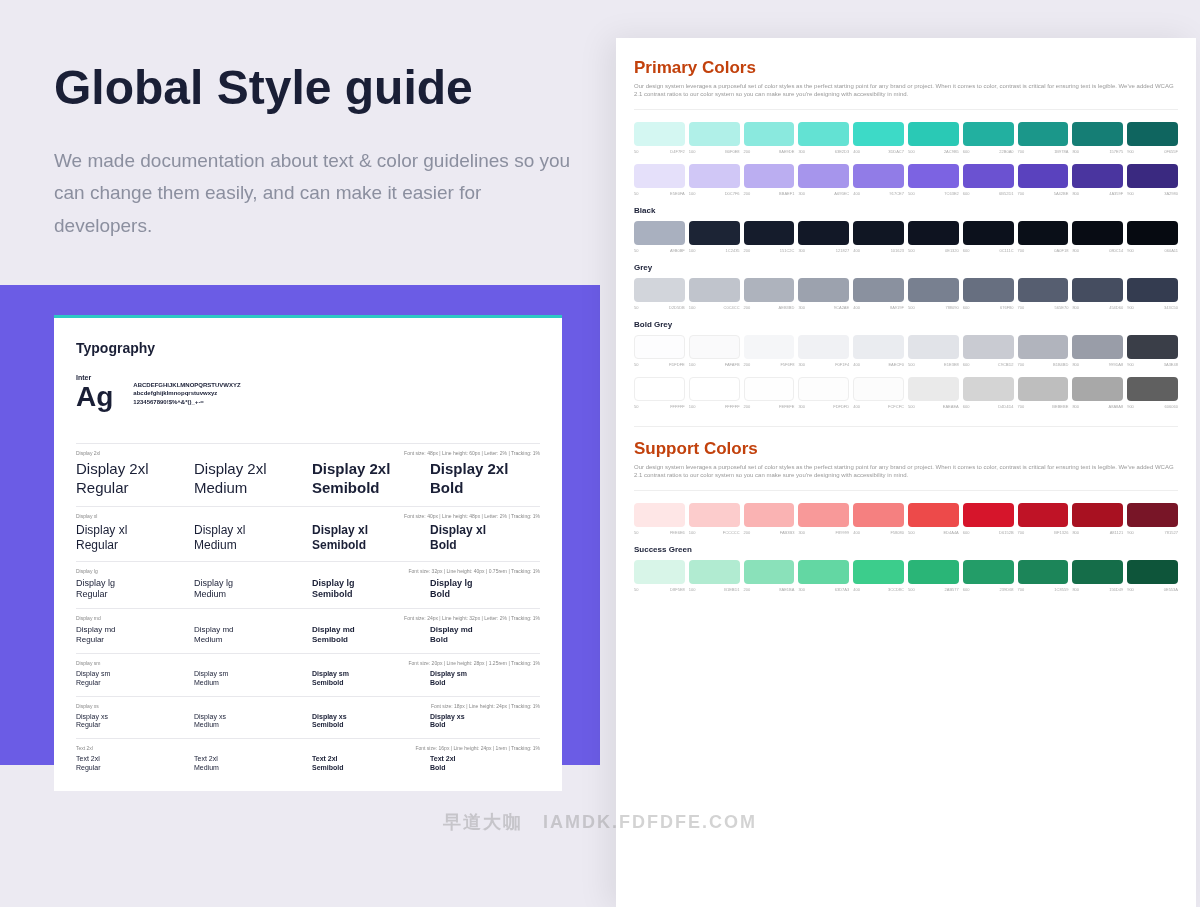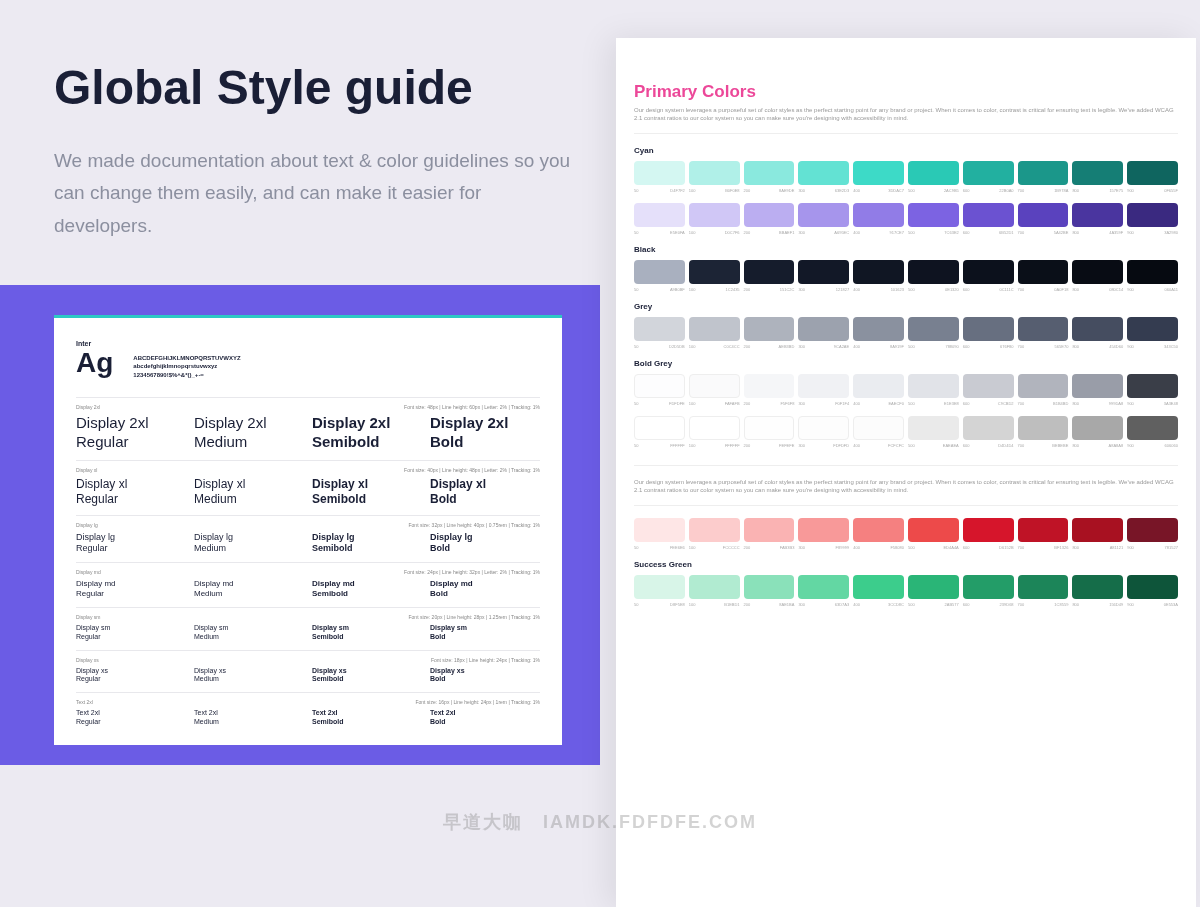--- a/index.html
+++ b/index.html
@@ -47,22 +47,22 @@
 }
 .typo-card h2 {
   font-size: 14px;
   font-weight: 700;
   color: #1a1f36;
   margin-bottom: 18px;
 }
 .font-preview {
   display: flex;
   gap: 20px;
-  align-items: flex-end;
-  margin-bottom: 18px;
+  align-items: flex-start;
+  margin-bottom: 30px;
 }
 .font-label {
   font-size: 7px;
   font-weight: 600;
   color: #1a1f36;
 }
 .font-ag {
   font-size: 28px;
   font-weight: 600;
   color: #1a1f36;
@@ -112,23 +112,22 @@
   width: 580px;
   height: 870px;
   background: #fff;
   padding: 20px 18px;
   box-shadow: -8px 0 30px rgba(0,0,0,0.08);
   overflow: hidden;
 }
 .colors-panel h2 {
   font-size: 17px;
   font-weight: 700;
-  color: #ec4899;
+  color: #c2410c;
   margin-bottom: 4px;
-  margin-top: 24px;
 }
 .colors-desc {
   font-size: 6px;
   color: #999;
   line-height: 1.4;
   margin-bottom: 12px;
   border-bottom: 1px solid #eee;
   padding-bottom: 10px;
 }
 .color-group { margin-bottom: 10px; }
@@ -173,20 +172,21 @@
 </style>
 </head>
 <body>
 
 <h1 class="main-title">Global Style guide</h1>
 <p class="subtitle">We made documentation about text &amp; color guidelines so you can change them easily, and can make it easier for developers.</p>
 
 <div class="purple-bg"></div>
 
 <div class="typo-card">
+  <h2>Typography</h2>
   <div class="font-label">Inter</div>
   <div class="font-preview">
     <div class="font-ag">Ag</div>
     <div class="font-specimen">
       <div>ABCDEFGHIJKLMNOPQRSTUVWXYZ</div>
       <div>abcdefghijklmnopqrstuvwxyz</div>
       <div>1234567890!$%^&amp;*()_+-=</div>
     </div>
   </div>
   <div id="typo-sections">
@@ -275,21 +275,20 @@
         </div>
       </div>
     </div>
 </div>
 
 <div class="colors-panel">
   <h2>Primary Colors</h2>
   <p class="colors-desc">Our design system leverages a purposeful set of color styles as the perfect starting point for any brand or project. When it comes to color, contrast is critical for ensuring text is legible. We've added WCAG 2.1 contrast ratios to our color system so you can make sure you're designing with accessibility in mind.</p>
   <div id="primary-groups">
       <div class="color-group">
-        <div class="color-group-name">Cyan</div>
         <div class="swatch-row">
           <div class="swatch">
             <div class="swatch-box" style="background: rgb(212, 247, 242);"></div>
             <div class="swatch-meta">
               <span>50</span>
               <span>D4F7F2</span>
             </div>
           </div>
           <div class="swatch">
             <div class="swatch-box" style="background: rgb(176, 240, 232);"></div>
@@ -724,20 +723,21 @@
             <div class="swatch-box" style="background: rgb(96, 96, 96);"></div>
             <div class="swatch-meta">
               <span>900</span>
               <span>606060</span>
             </div>
           </div>
         </div>
       </div>
     </div>
   <div class="section-gap"></div>
+  <h2>Support Colors</h2>
   <p class="colors-desc">Our design system leverages a purposeful set of color styles as the perfect starting point for any brand or project. When it comes to color, contrast is critical for ensuring text is legible. We've added WCAG 2.1 contrast ratios to our color system so you can make sure you're designing with accessibility in mind.</p>
   <div id="support-groups">
       <div class="color-group">
         <div class="swatch-row">
           <div class="swatch">
             <div class="swatch-box" style="background: rgb(254, 230, 230);"></div>
             <div class="swatch-meta">
               <span>50</span>
               <span>FEE6E6</span>
             </div>

